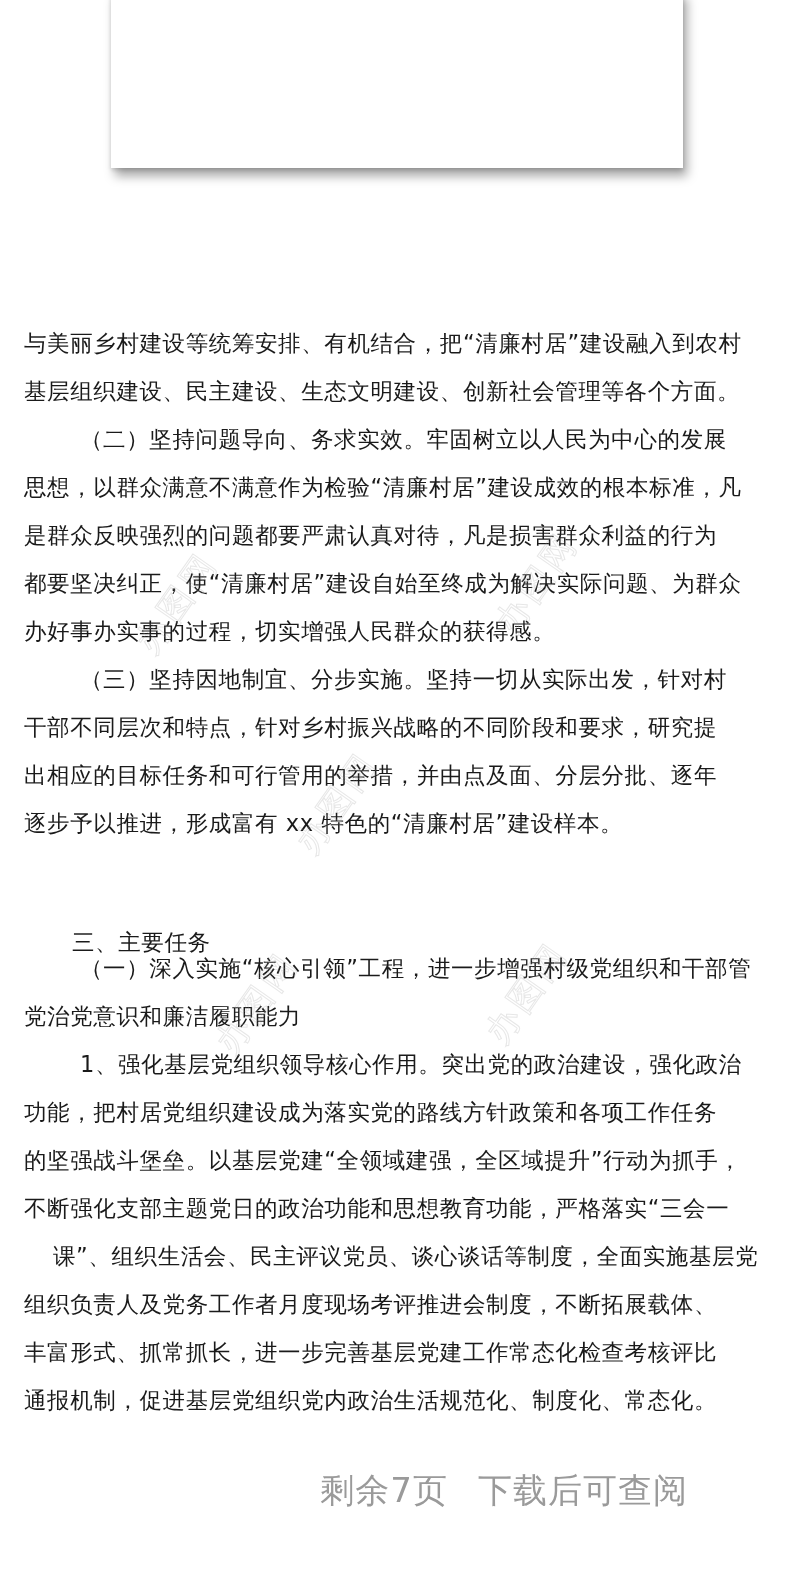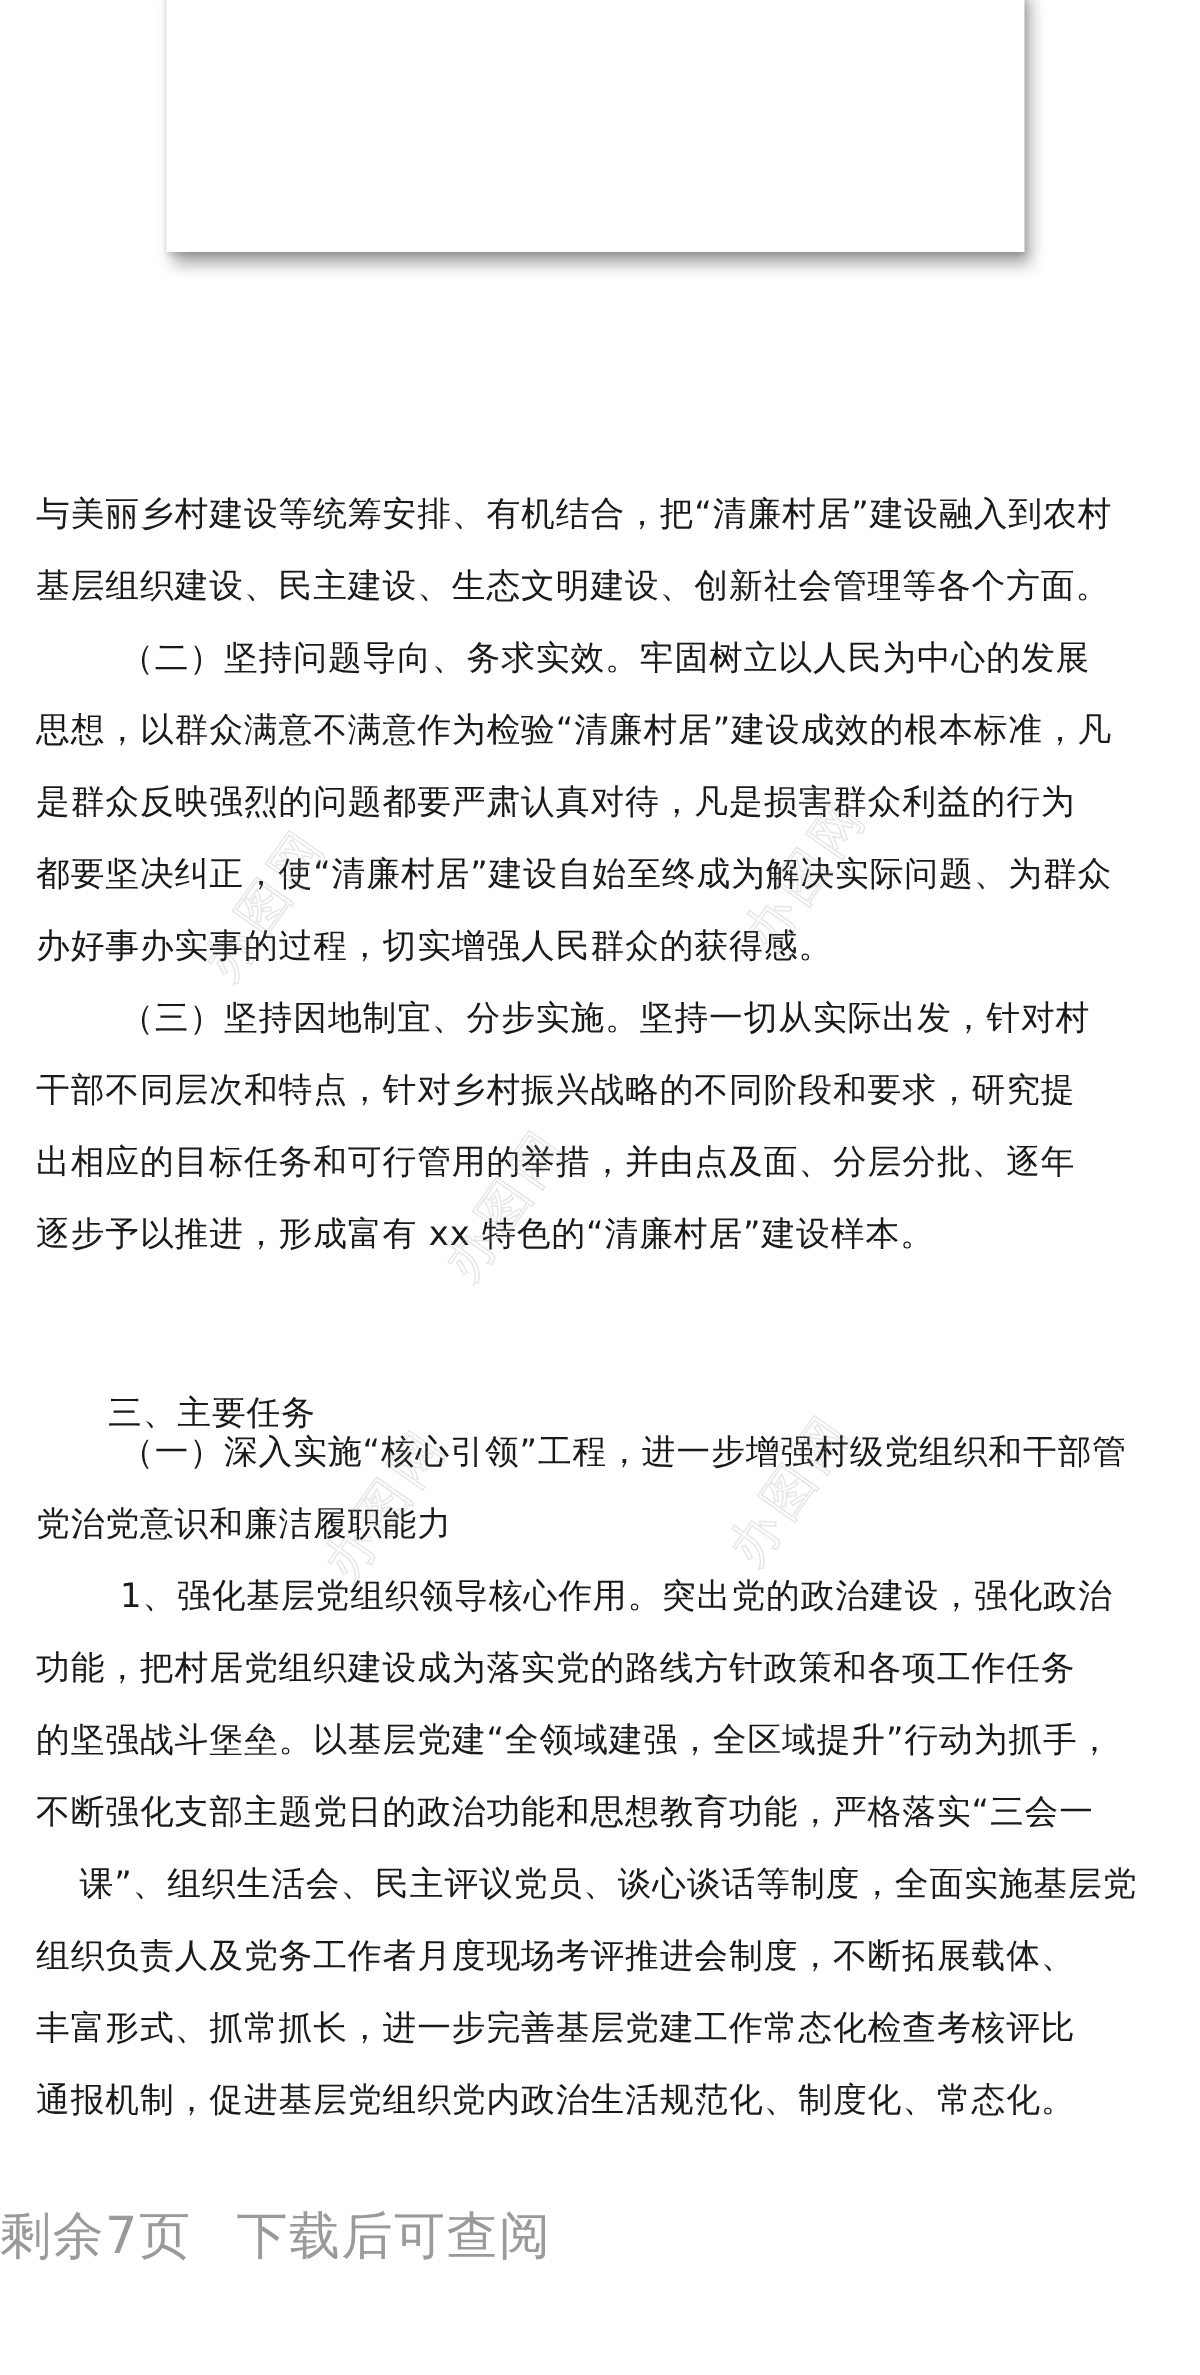--- a/index.html
+++ b/index.html
@@ -20,21 +20,21 @@
     color: #1a1a1a; letter-spacing: 0.6px;
   }
   .indent { left: 80px; }
   .heading-3 { left: 72px; }
   .watermark {
     position: absolute; font-size: 34px; color: rgba(180,180,180,0.28); transform: rotate(-55deg);
     white-space: nowrap; letter-spacing: 4px; pointer-events: none;
     -webkit-text-stroke: 1px rgba(160,160,160,0.25); color: transparent;
   }
   .remaining-banner {
-    position: absolute; top: 1468px; left: 0; width: 688px; text-align: left;
+    position: absolute; top: 1468px; left: 0; width: 688px; text-align: right;
     font-size: 34px; color: #9a9a9a; letter-spacing: 1px;
   }
   .remaining-banner span { display: inline-block; }
   .remaining-banner .gap { width: 30px; }
 </style>
 </head>
 <body>
 
 <div class="preview-card">
 </div>

